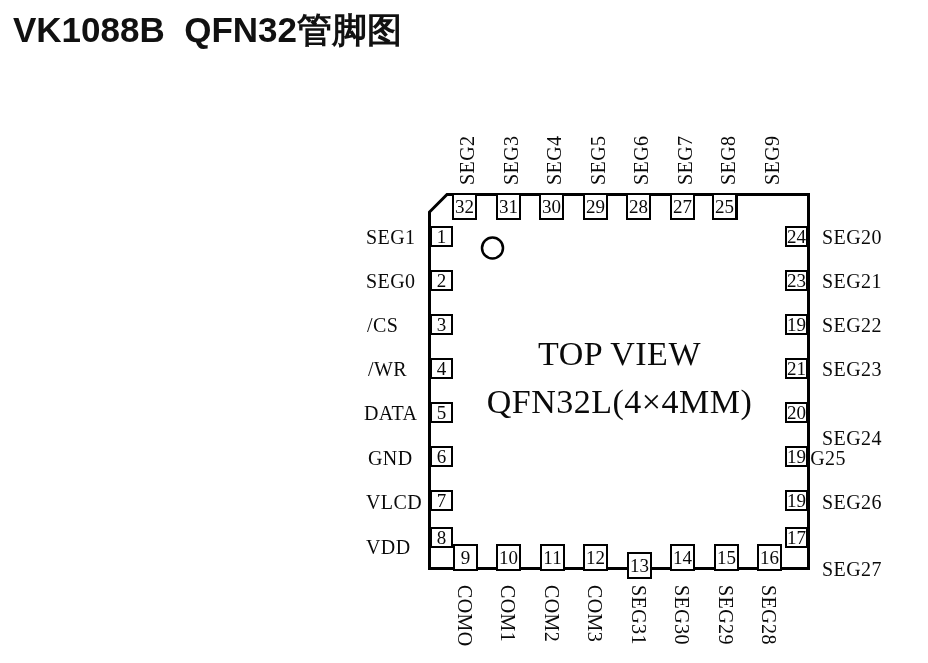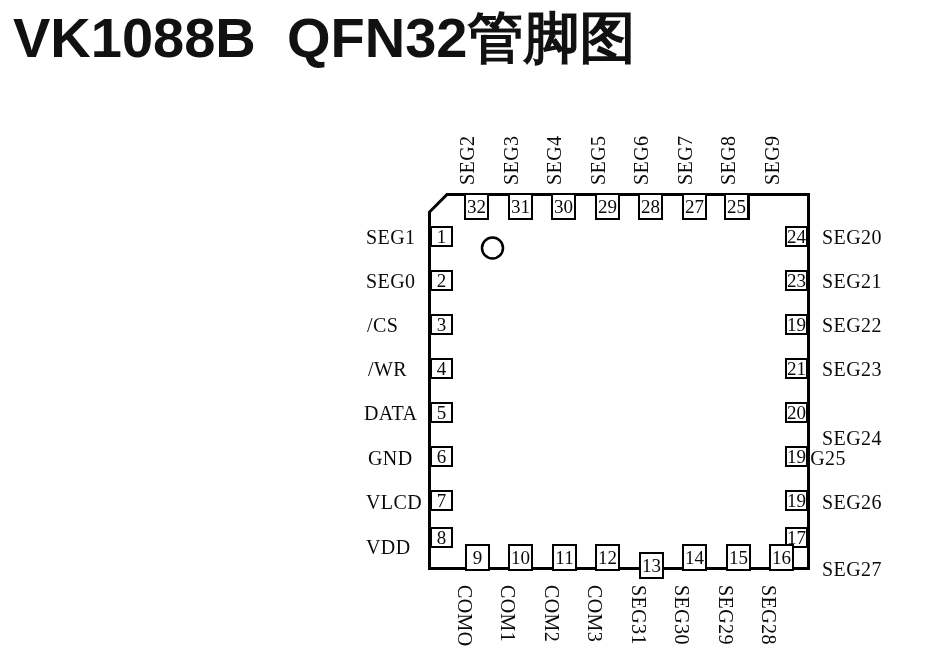--- a/index.html
+++ b/index.html
@@ -8,24 +8,24 @@
     position: relative;
     width: 928px;
     height: 663px;
     background: #ffffff;
     overflow: hidden;
     color: #000;
   }
   .title {
     position: absolute;
     left: 13px;
-    top: 12px;
+    top: 4px;
     font-family: "Liberation Sans", "DejaVu Sans", sans-serif;
     font-weight: 700;
-    font-size: 56px;
+    font-size: 35px;
     line-height: 52px;
     color: #111;
     white-space: pre;
     letter-spacing: 0px;
   }
   .outline-svg { position: absolute; left: 0; top: 0; }
   .center-text {
     position: absolute;
     left: 430px;
     top: 330px;
@@ -42,21 +42,21 @@
     background: #fff;
     border: 2px solid #000;
     display: flex;
     align-items: center;
     justify-content: center;
     font-family: "Liberation Serif", "DejaVu Serif", serif;
     font-size: 19px;
     color: #0a0a0a;
     z-index: 3;
   }
-  .pbox.h { width: 25px; height: 27px; margin-left: 12px; }   
+  .pbox.h { width: 25px; height: 27px; }   
   .pbox.v { width: 23px; height: 21px; }   
   .plabel {
     position: absolute;
     font-family: "Liberation Serif", "DejaVu Serif", serif;
     font-size: 20px;
     line-height: 24px;
     color: #0a0a0a;
     letter-spacing: 0.4px;
     white-space: nowrap;
     z-index: 2;
@@ -77,20 +77,22 @@
 <div id="page">
 
   <div class="title">VK1088B  QFN32管脚图</div>
 
   <svg class="outline-svg" width="928" height="663" viewBox="0 0 928 663">
     <path d="M 447 194.5 L 808.5 194.5 L 808.5 568.5 L 429.5 568.5 L 429.5 212 Z" fill="#ffffff" stroke="#000000" stroke-width="3"></path>
     <circle cx="492.5" cy="248" r="10.5" fill="none" stroke="#000000" stroke-width="2.5"></circle>
   </svg>
 
   <div class="center-text">
+    <div>TOP VIEW</div>
+    <div>QFN32L(4×4MM)</div>
   </div>
 
   <div class="pbox h" style="left:452px;top:193px">32</div>
   <div class="pbox h" style="left:496px;top:193px">31</div>
   <div class="pbox h" style="left:539px;top:193px">30</div>
   <div class="pbox h" style="left:583px;top:193px">29</div>
   <div class="pbox h" style="left:626px;top:193px">28</div>
   <div class="pbox h" style="left:670px;top:193px">27</div>
   <div class="pbox h" style="left:713px;top:193px">26</div>
   <div class="pbox h" style="left:712px;top:193px">25</div>

